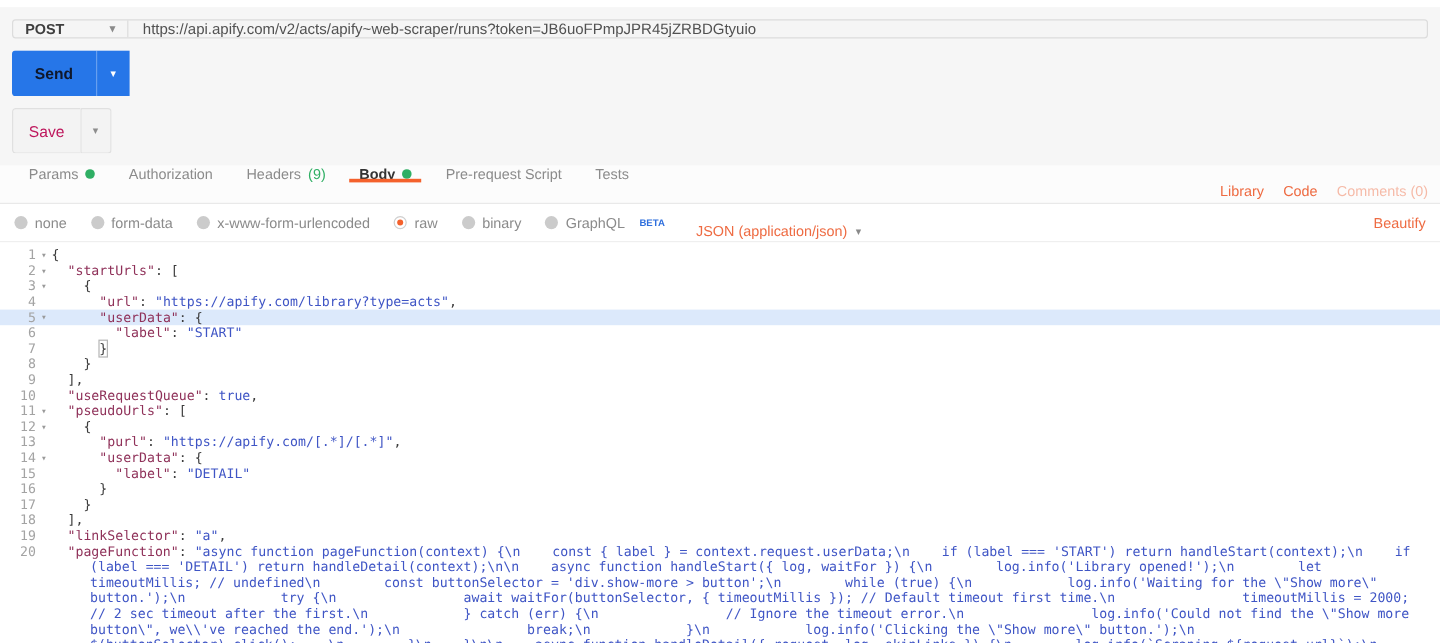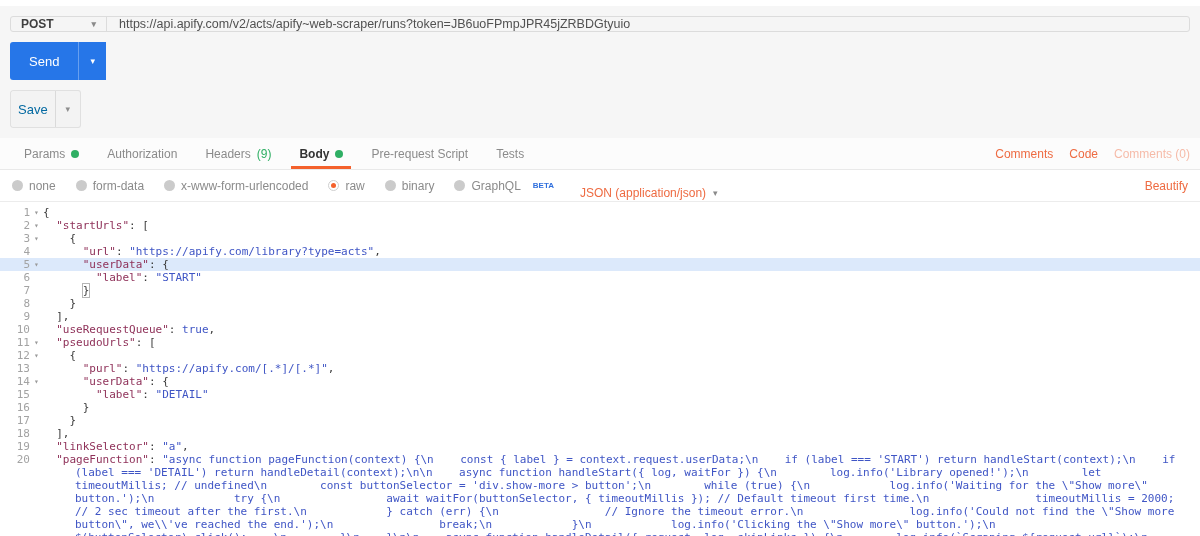--- a/index.html
+++ b/index.html
@@ -40,42 +40,43 @@
     flex:1; border:none; outline:none; background:transparent;
     padding:0 12px; font-size:12.5px; color:#515151;
     font-family:"Liberation Sans",sans-serif;
   }
   .btn-split { display:flex; height:38px; border-radius:3px; overflow:hidden; }
   .btn-split button {
     font-family:"Liberation Sans",sans-serif;
     cursor:pointer; border:none; outline:none;
   }
   .send .main {
-    background:var(--send-blue); color:#ffffff; font-weight:normal;
+    background:var(--send-blue); color:#0f172a; font-weight:bold;
     font-size:13px; padding:8px 19px;
   }
   .send .caret-btn {
     background:var(--send-blue); color:#fff; width:28px;
     border-left:1px solid rgba(255,255,255,.3); font-size:9px;
   }
   .save .main {
-    background:#f3f3f3; color:#0369a1; font-size:13px; padding:0 7px;
+    background:#f3f3f3; color:#be185d; font-size:13px; padding:0 13px;
     border:1px solid #e0e0e0; border-right:none; border-radius:3px 0 0 3px;
   }
   .save .caret-btn {
     background:#f3f3f3; color:#8d8d8d; width:26px; font-size:9px;
     border:1px solid #e0e0e0; border-left:1px solid #dadada; border-radius:0 3px 3px 0;
   }
   
   .tab-row {
     display:flex; align-items:stretch;
     padding:0 10px;
     border-bottom:1px solid #e9e9e9;
     height:32px;
     background:#fcfcfc;
+    flex-direction:column;
   }
   .tabs { display:flex; }
   .tab {
     padding:0 14px; font-size:12px; color:#8b8b8b;
     display:flex; align-items:center; gap:6px;
     position:relative; cursor:pointer; white-space:nowrap;
   }
   .tab.active { color:#333;font-weight:bold; }
   .tab.active::after {
     content:''; position:absolute; left:6px; right:6px; bottom:0; height:3px;
@@ -184,21 +185,21 @@
           <span class="dot"></span>
         </div>
         <div class="tab">
           <span>Pre-request Script</span>
         </div>
         <div class="tab">
           <span>Tests</span>
         </div>
       </div>
     <div class="tab-links" id="tab-links">
-        <a>Comments</a>
+        <a>Library</a>
         <a>Code</a>
         <a class="muted">Comments (0)</a>
       </div>
   </div>
 
   <div class="mode-row">
     <div class="modes" id="modes">
         <div class="mode">
           <span class="radio"></span>
           <span>none</span>

